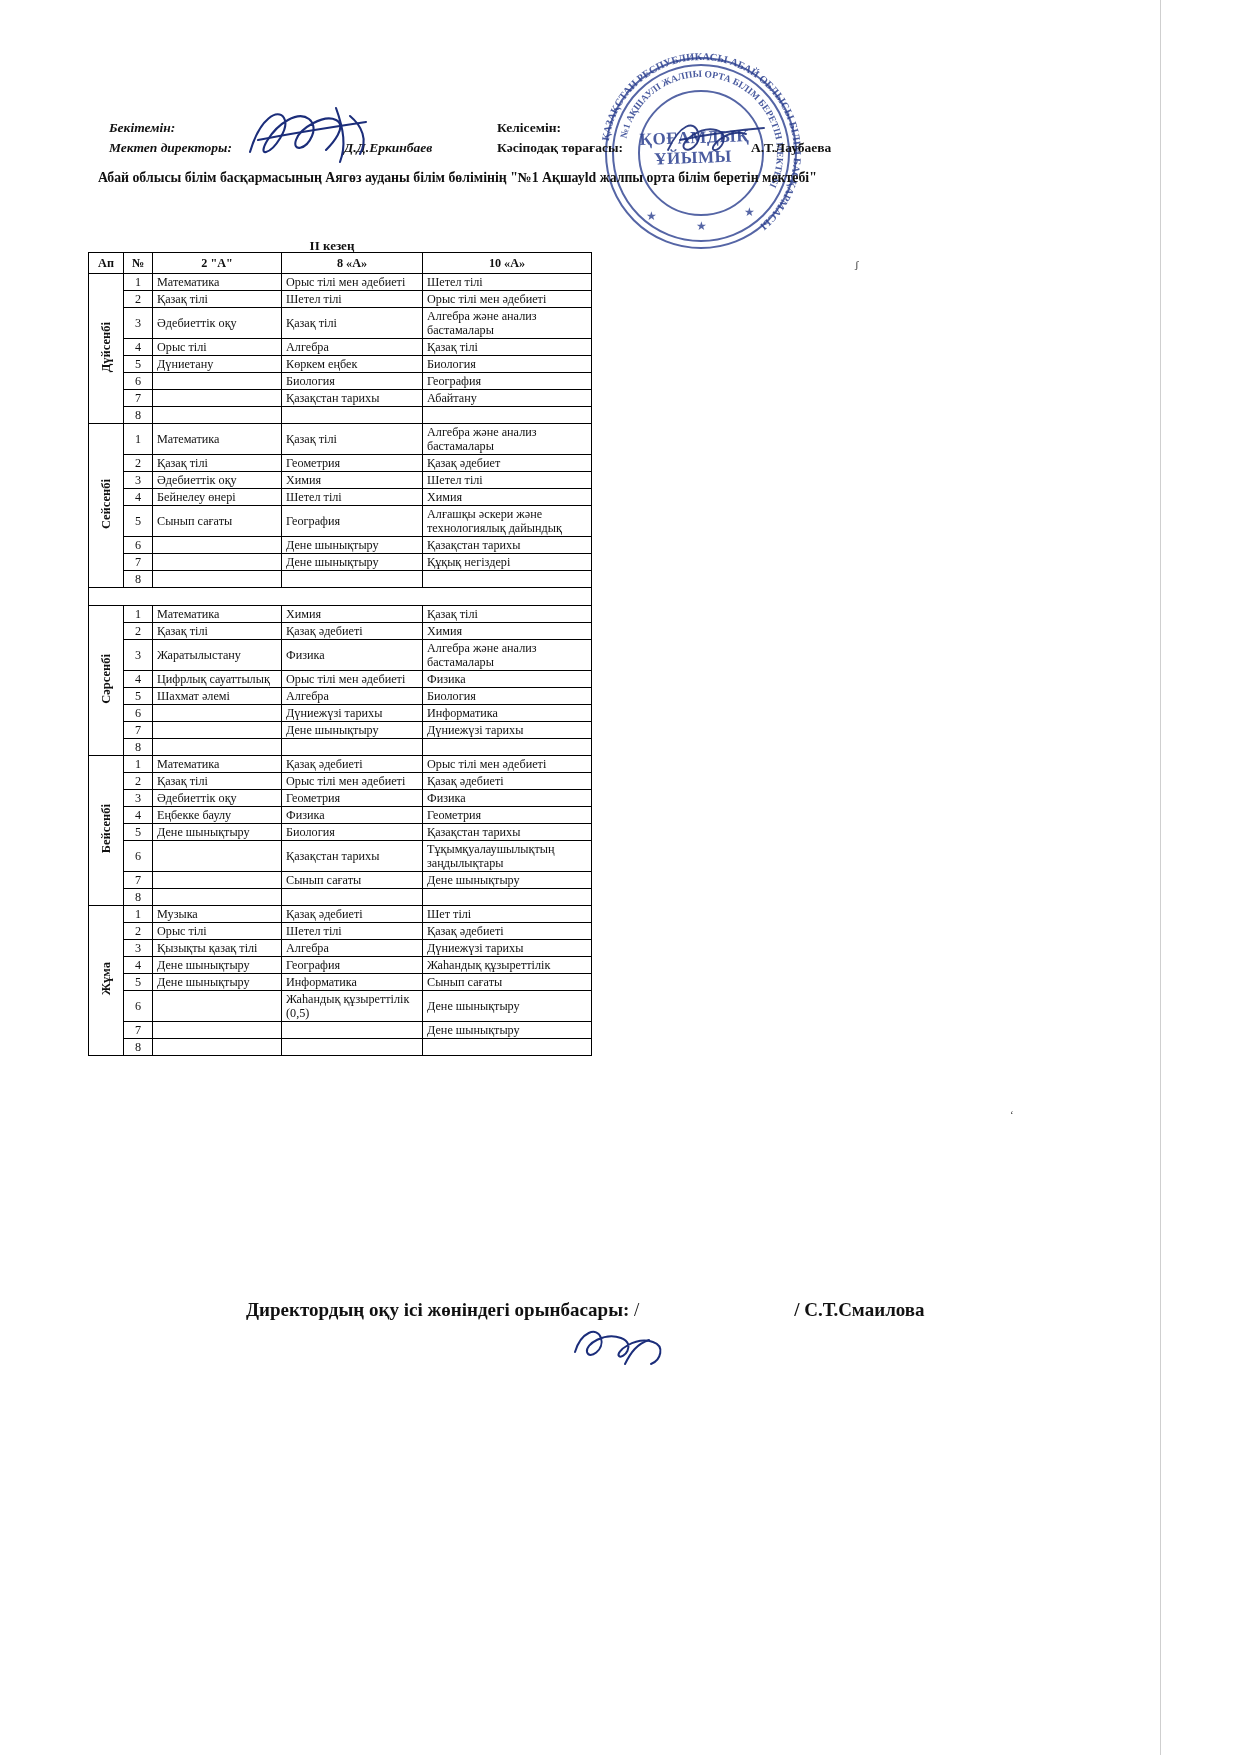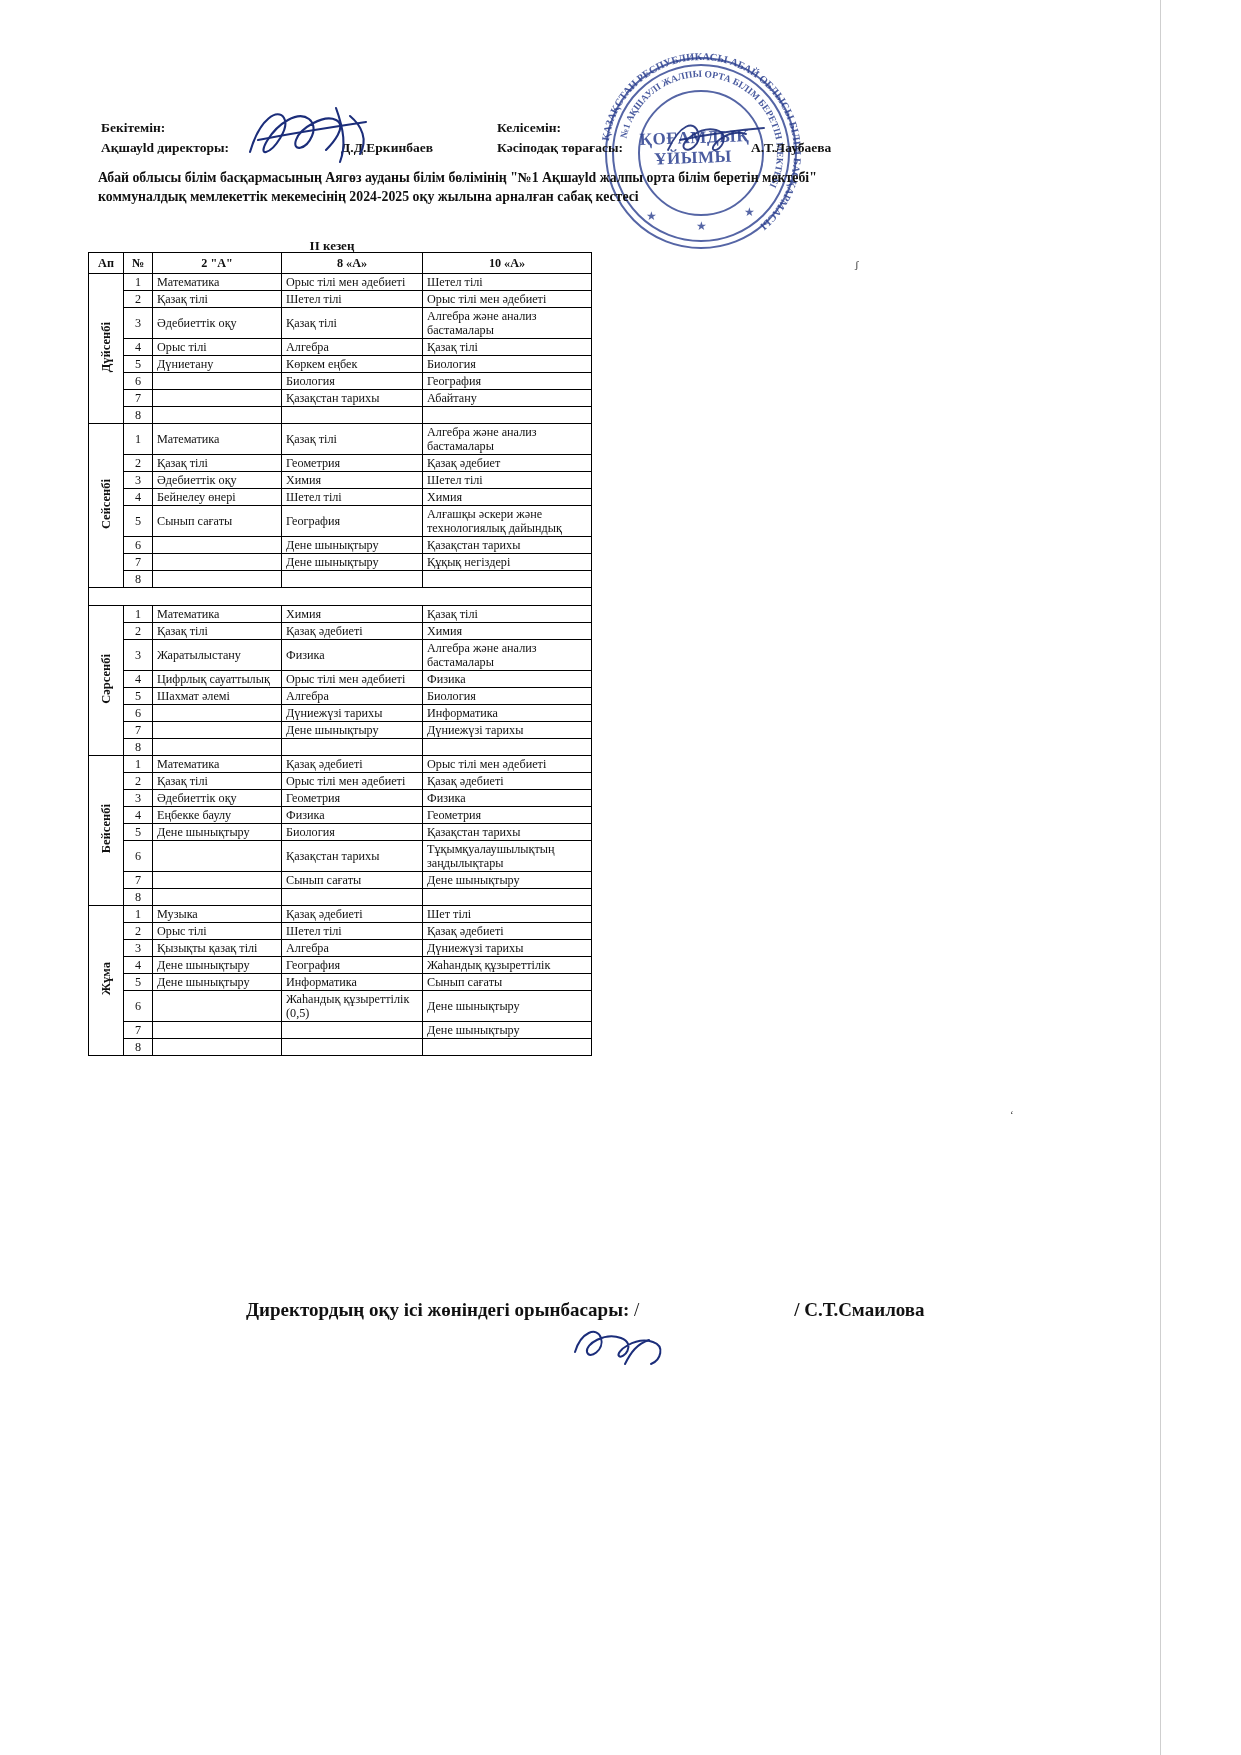--- a/index.html
+++ b/index.html
@@ -34,22 +34,23 @@
   .hdr {
     position: absolute;
     top: 118px;
     left: 98px;
     width: 1000px;
     font-size: 13.5px;
     font-weight: bold;
   }
   .hdr .col-left {
     position: absolute;
-    left: 3px; top: 0;
+    left: 11px; top: 0;
     width: 420px;
+    font-style: italic;
   }
   .hdr .col-right {
     position: absolute;
     left: 399px; top: 0;
     width: 520px;
   }
   .hdr .line {
     white-space: nowrap;
     line-height: 20px;
   }
@@ -199,21 +200,21 @@
   </div>
   <div class="stamp-text">
     <div class="l1">ҚОҒАМДЫҚ</div>
     <div class="l2">ҰЙЫМЫ</div>
   </div>
 
   <div class="hdr">
     <div class="col-left">
       <div class="line">Бекітемін:</div>
       <div class="line">
-        <span>Ақшауld директоры:</span><span class="name-inline">Д.Д.Еркинбаев</span>
+        <span>Мектеп директоры:</span><span class="name-inline">Д.Д.Еркинбаев</span>
       </div>
     </div>
     <div class="col-right">
       <div class="line">Келісемін:</div>
       <div class="line">
         <span>Кәсіподақ төрағасы:</span><span class="name-inline2">А.Т.Лаубаева</span>
       </div>
     </div>
   </div>
 
@@ -232,21 +233,20 @@
     <svg width="120" height="56" viewBox="0 0 120 56">
       <g fill="none" stroke="#1b2d7a" stroke-width="1.9" stroke-linecap="round" opacity="0.9">
         <path d="M8,40 C20,14 34,10 38,22 C42,34 28,44 24,38 C20,32 40,16 56,20 C72,24 60,42 54,40 C48,38 66,18 86,24"></path>
         <path d="M20,30 C50,24 76,20 104,18"></path>
       </g>
     </svg>
   </div>
 
   <div class="title-block">
     <div>Абай облысы білім басқармасының Аягөз ауданы білім бөлімінің "№1 Ақшауld жалпы орта білім беретін мектебі"</div>
-    <div>коммуналдық мемлекеттік мекемесінің  2024-2025 оқу жылына арналған сабақ кестесі</div>
   </div>
 
   <div class="phase">II кезең</div>
 
   <table class="sched">
     <thead>
       <tr>
         <th class="c-day">Ап</th>
         <th class="c-num">№</th>
         <th class="c-sub">2 "А"</th>

